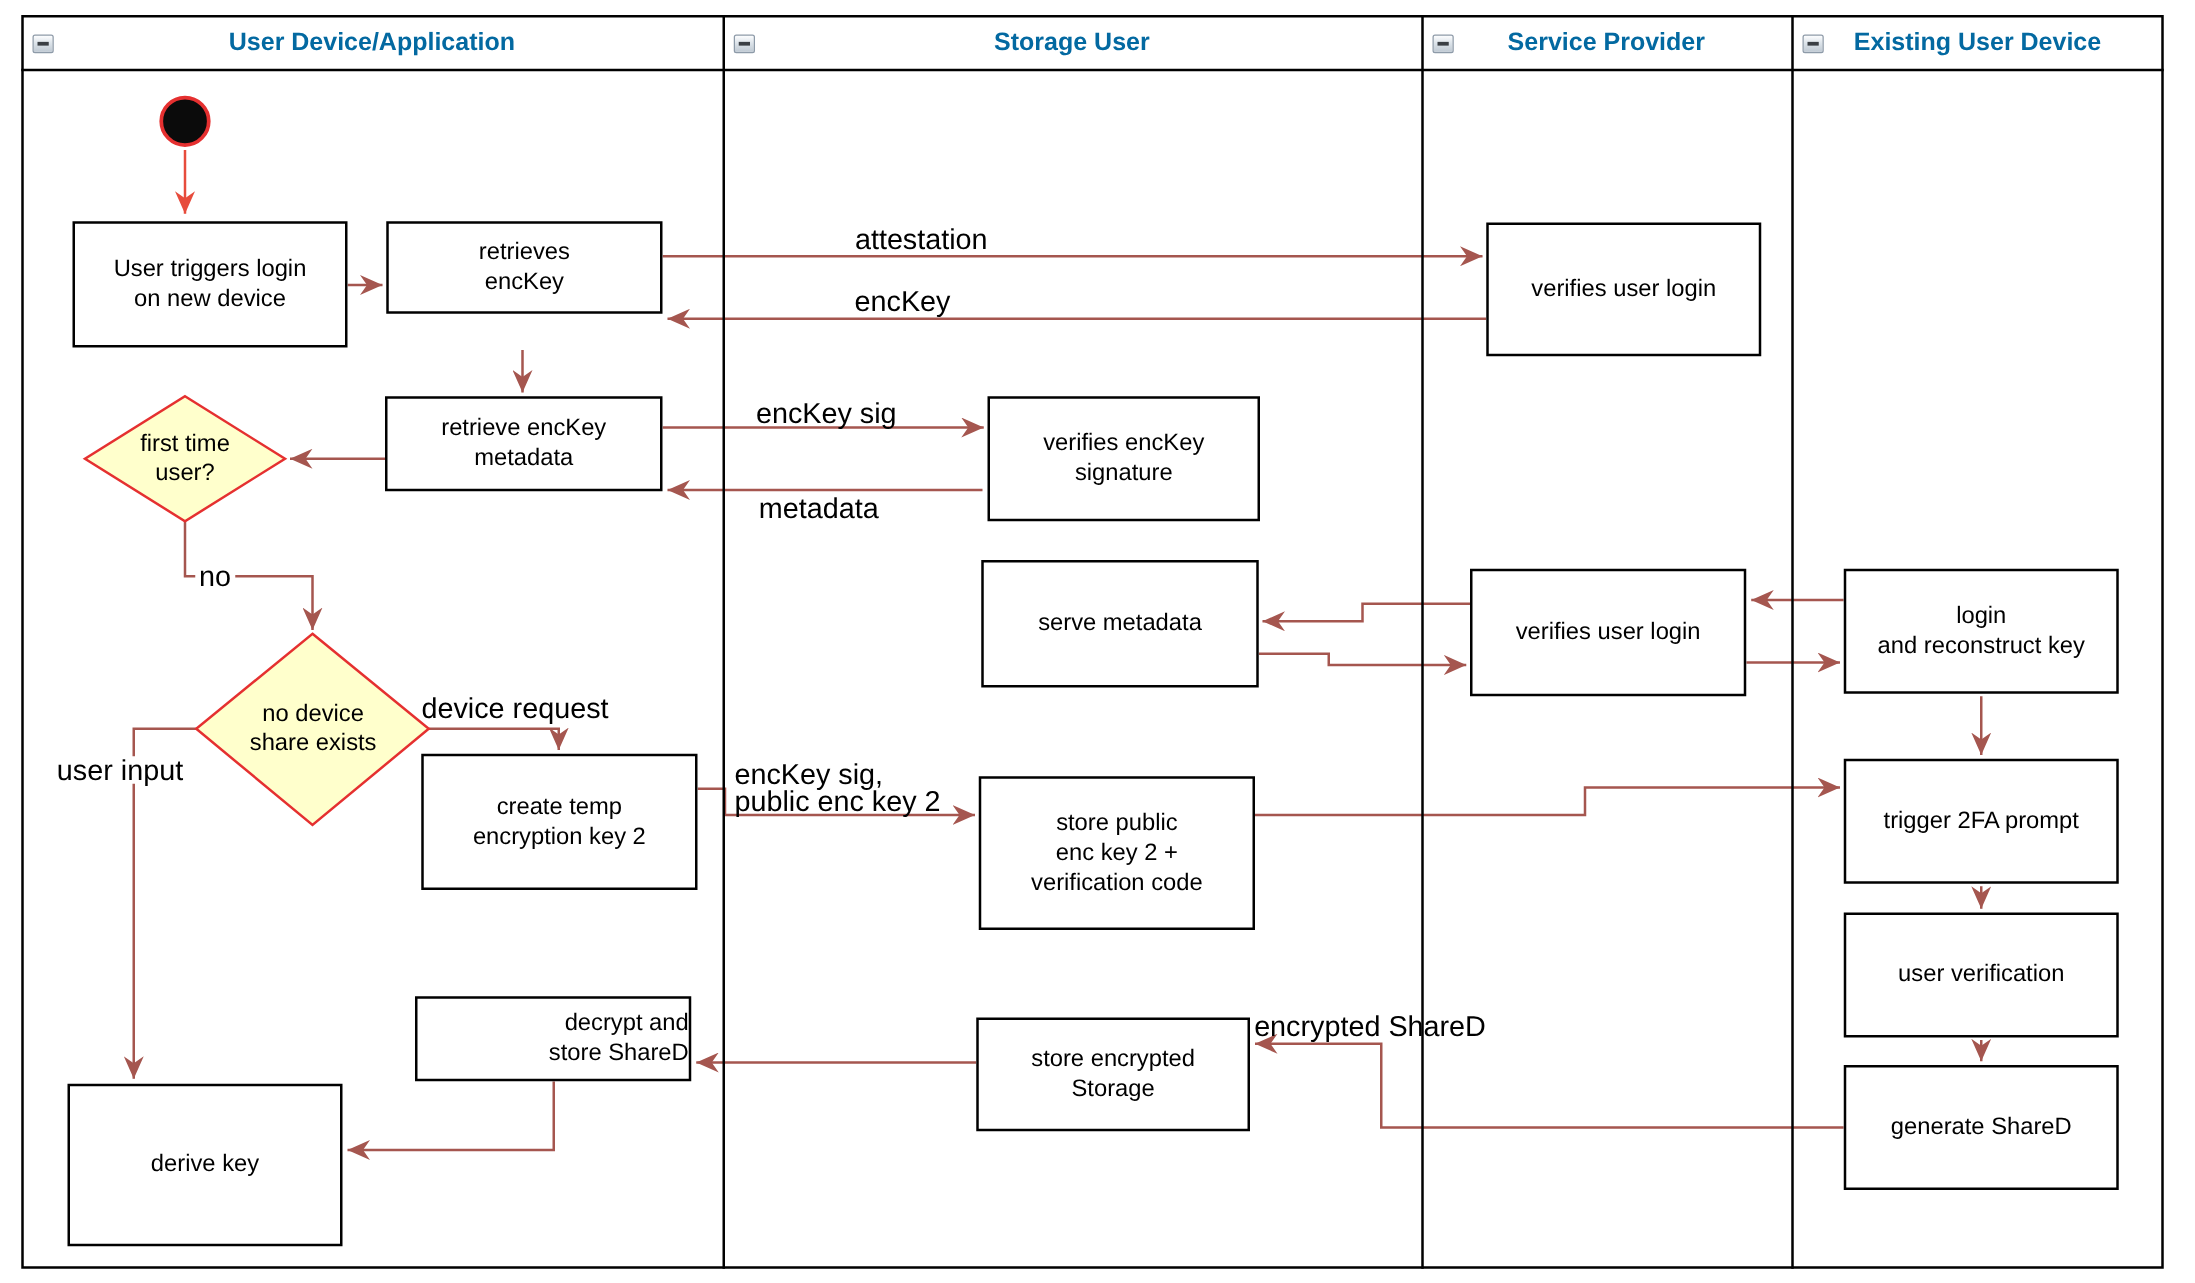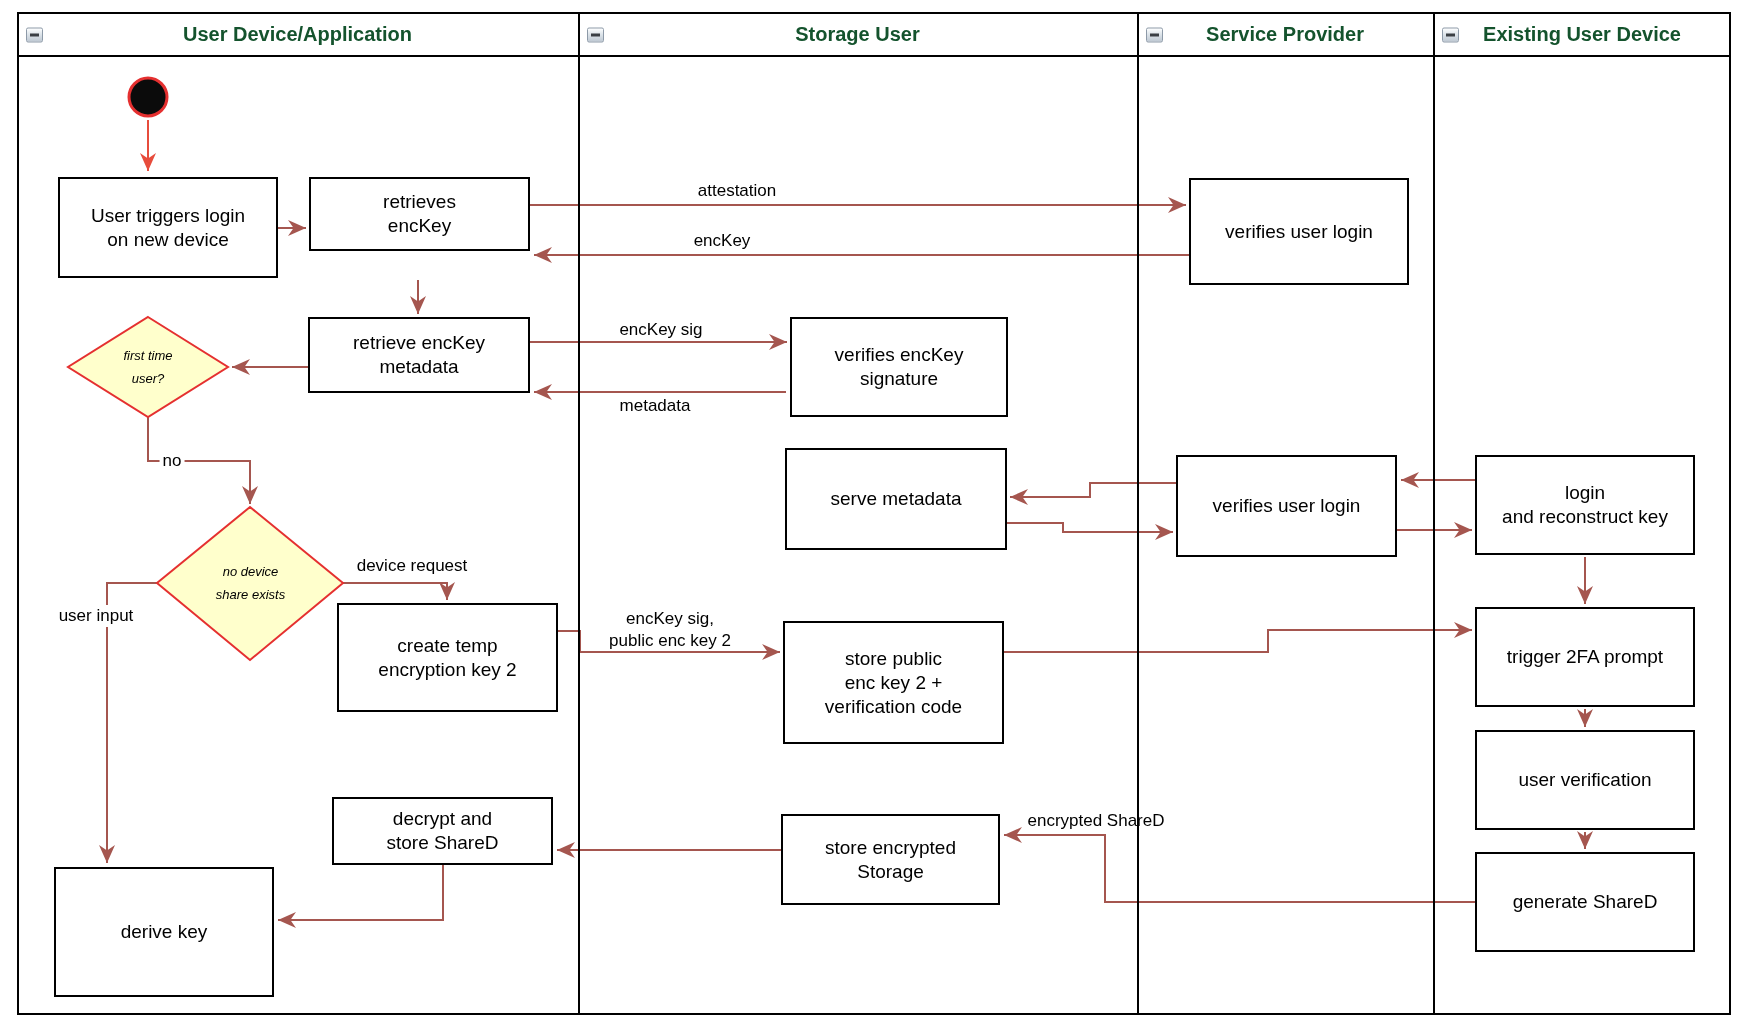--- a/index.html
+++ b/index.html
@@ -4,33 +4,33 @@
 <style>
   html,body{margin:0;padding:0;background:#ffffff;}
   #canvas{position:relative;width:1756px;height:1026px;background:#fff;
           font-family:"Liberation Sans",sans-serif;overflow:hidden;}
   .frame{position:absolute;left:17px;top:12px;width:1714px;height:1003px;
          border:2px solid #000;box-sizing:border-box;}
   .vline{position:absolute;top:12px;height:1003px;width:2px;background:#000;}
   .hline{position:absolute;left:17px;top:55px;width:1714px;height:2px;background:#000;}
   .lane-header{position:absolute;top:14px;height:41px;display:flex;
                align-items:center;justify-content:center;}
-  .lane-title{font-weight:bold;font-size:20px;color:#14532d;white-space:nowrap;}
+  .lane-title{font-weight:bold;font-size:20px;color:#0369a1;white-space:nowrap;}
   .collapse{position:absolute;left:9px;top:50%;transform:translateY(-50%);
             width:17px;height:15px;border:1px solid #8d9aa8;border-radius:2px;
             background:linear-gradient(#fdfeff 0%,#dde4ea 45%,#bfc9d3 100%);
             display:flex;align-items:center;justify-content:center;box-sizing:border-box;}
   .collapse::after{content:"";width:9px;height:3px;background:#3a3f44;}
   .node{position:absolute;box-sizing:border-box;border:2px solid #000;background:#fff;
         display:flex;flex-direction:column;align-items:center;justify-content:center;
         text-align:center;font-size:19px;line-height:24px;color:#000;}
   .dlabel{position:absolute;display:flex;flex-direction:column;align-items:center;
-          justify-content:center;text-align:center;font-size:13px;line-height:23px;color:#000;font-style:italic;}
-  .elabel{position:absolute;transform:translate(-50%,-50%);text-align:center;
-          font-size:17px;line-height:22px;color:#000;white-space:nowrap;}
+          justify-content:center;text-align:center;font-size:19px;line-height:23px;color:#000;}
+  .elabel{position:absolute;transform:translate(-50%,-50%);
+          font-size:23px;line-height:22px;color:#000;white-space:nowrap;}
   .elabel.bg{background:#fff;padding:0 3px;}
   #connectors{position:absolute;left:0;top:0;}
 </style>
 </head>
 <body>
 
 <div id="canvas">
 
   <svg id="connectors" width="1756" height="1026" viewBox="0 0 1756 1026">
     <defs>
@@ -116,21 +116,21 @@
         <div>user?</div>
       </div>
       <div class="dlabel" style="left: 158px; top: 553px; width: 185px; height: 60px;">
         <div>no device</div>
         <div>share exists</div>
       </div>
       <div class="node" style="left: 337px; top: 603px; width: 221px; height: 109px;">
         <div>create temp</div>
         <div>encryption key 2</div>
       </div>
-      <div class="node" style="left: 332px; top: 797px; width: 221px; height: 68px;">
+      <div class="node" style="left: 332px; top: 797px; width: 221px; height: 68px; align-items: flex-end;">
         <div>decrypt and</div>
         <div>store ShareD</div>
       </div>
       <div class="node" style="left: 54px; top: 867px; width: 220px; height: 130px;">
         <div>derive key</div>
       </div>
       <div class="node" style="left: 790px; top: 317px; width: 218px; height: 100px; align-items: center;">
         <div>verifies encKey</div>
         <div>signature</div>
       </div>

